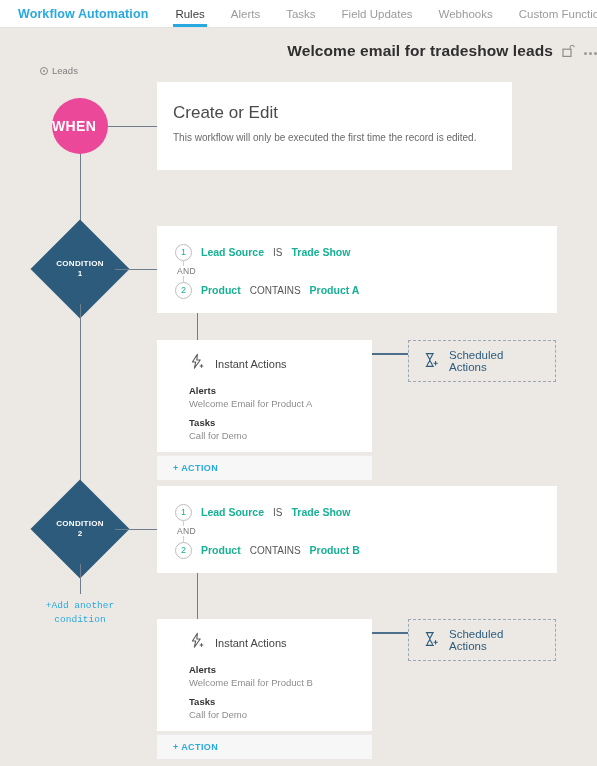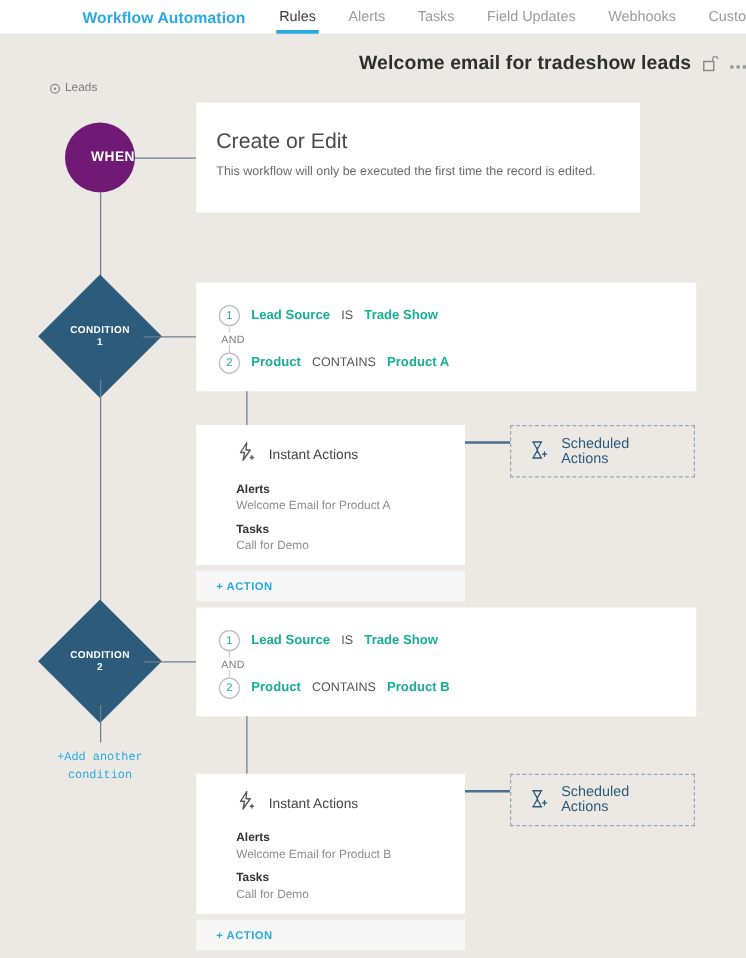--- a/index.html
+++ b/index.html
@@ -11,21 +11,20 @@
   }
 
   
   .topnav {
     height: 28px;
     background: #ffffff;
     display: flex;
     align-items: stretch;
     border-bottom: 1px solid #e3e3e3;
     position: relative;
-    padding-left: 48px;
   }
   .brand {
     color: #29a9e1;
     font-weight: bold;
     font-size: 12.5px;
     letter-spacing: .1px;
     display: flex; align-items: center;
     padding: 0 14px 0 18px;
     white-space: nowrap;
   }
@@ -77,26 +76,26 @@
     width: 2px; height: 2px; background: #8a8a8a; border-radius: 50%;
   }
 
   
   .canvas { position: relative; width: 597px; height: 676px; }
 
   .node-when {
     position: absolute;
     width: 56px; height: 56px;
     border-radius: 50%;
-    background: #701a75;
+    background: #ec4899;
     color: #ffffff;
-    font-size: 11px;
+    font-size: 14px;
     font-weight: bold;
     letter-spacing: .4px;
-    display: flex; align-items: center; justify-content: flex-end;
+    display: flex; align-items: center; justify-content: flex-start;
   }
   .node-diamond {
     position: absolute;
     width: 70px; height: 70px;
     display: flex; align-items: center; justify-content: center;
   }
   .node-diamond .dia-bg {
     position: absolute; inset: 0;
     background: #2d5b7c;
     transform: rotate(45deg);

